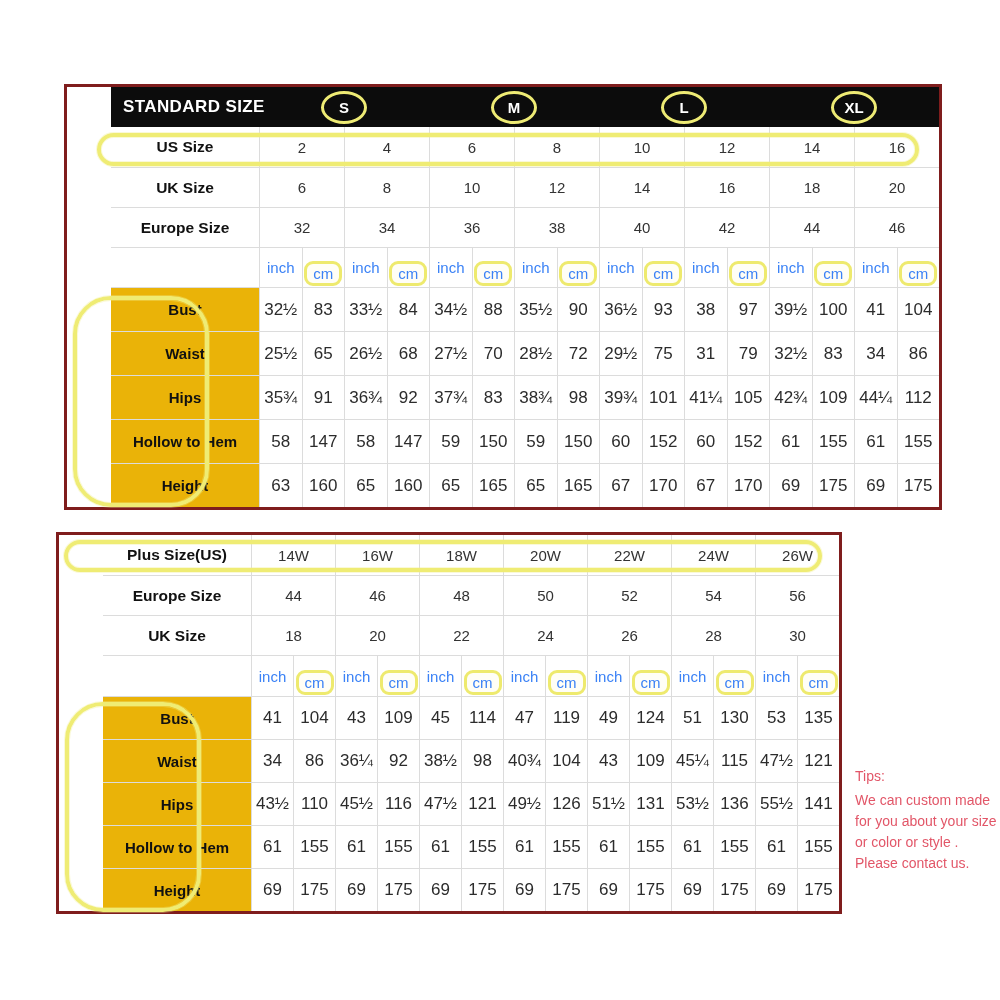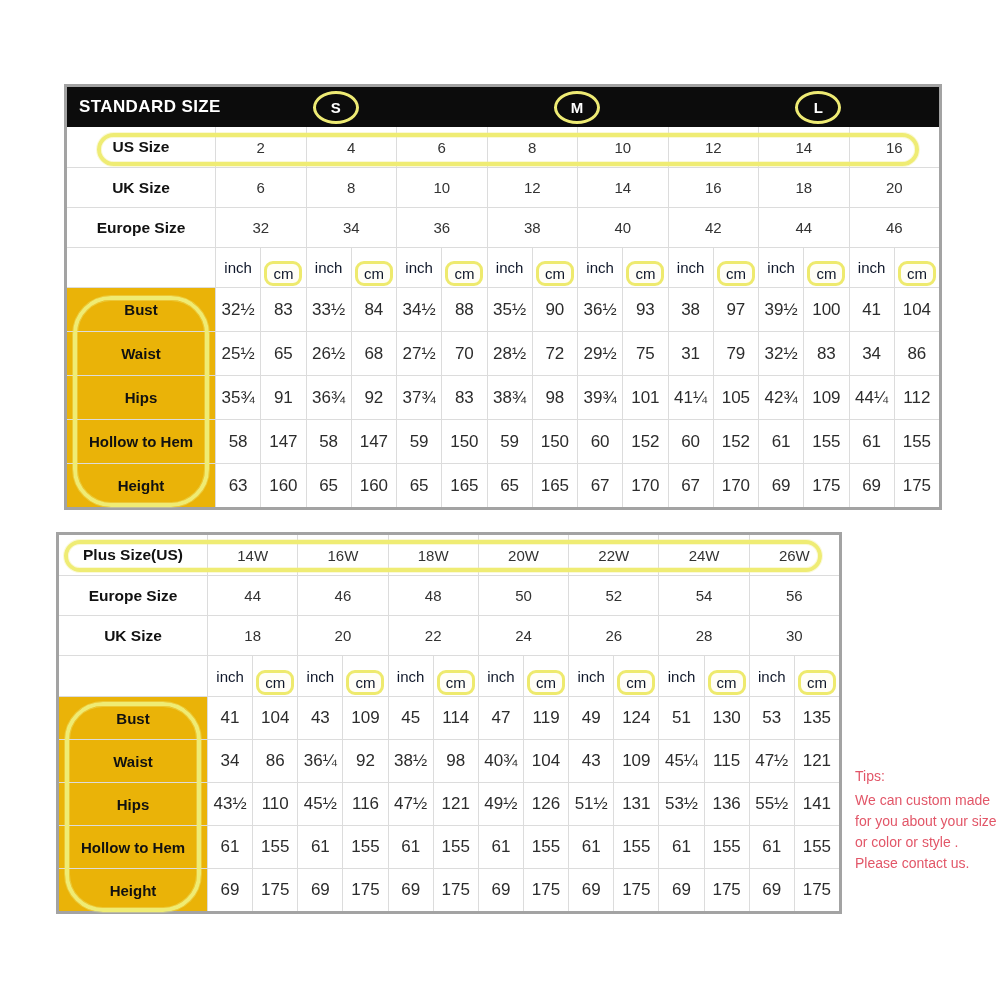--- a/index.html
+++ b/index.html
@@ -6,21 +6,22 @@
   html,body { width:1000px; height:1000px; }
   body {
     background:#ffffff;
     font-family:"Liberation Sans","DejaVu Sans",sans-serif;
     position:relative;
     color:#222;
   }
   .size-table {
     position:absolute;
     background:#ffffff;
-    border:3px solid #a3a3a3;
+    border:3px solid #7f1d1d;
+    padding-left:44px;
   }
   #standard-table { left:64px; top:84px; width:878px; }
   #plus-table     { left:56px; top:532px; width:786px; }
 
   
   .table-header {
     height:40px;
     background:#0c0c0c;
     display:flex;
     align-items:center;
@@ -62,21 +63,21 @@
   }
   .bold { font-weight:bold; }
   .data-cell {
     flex:1;
     display:flex; align-items:center; justify-content:center;
     border-left:1px solid #dcdcdc;
     font-size:15px; color:#333;
     white-space:nowrap;
   }
   .size-row .data-cell { font-size:15px; }
-  .unit-row .data-cell { font-size:15px; color:#0f172a; }
+  .unit-row .data-cell { font-size:15px; color:#3b82f6; }
   .meas-row .data-cell { font-size:17px; color:#2c2c2c; }
   .meas-row .label-cell { background:#eab308; font-weight:bold; font-size:15px; }
 
   .cm-box {
     display:inline-flex; align-items:center; justify-content:center;
     border:3px solid #eeea6e;
     border-radius:9px;
     padding:1px 6px;
     background:#fffef6;
     margin-top:12px;
@@ -111,20 +112,23 @@
     <div class="header-title">STANDARD SIZE</div>
     <div class="header-groups">
       <div class="header-group">
         <span class="size-badge">S</span>
       </div>
       <div class="header-group">
         <span class="size-badge">M</span>
       </div>
       <div class="header-group">
         <span class="size-badge">L</span>
+      </div>
+      <div class="header-group">
+        <span class="size-badge">XL</span>
       </div>
     </div>
   </div>
   <div class="table-body">
       <div class="row size-row">
         <div class="label-cell bold">US Size</div>
         <div class="data-cell">2</div>
         <div class="data-cell">4</div>
         <div class="data-cell">6</div>
         <div class="data-cell">8</div>

